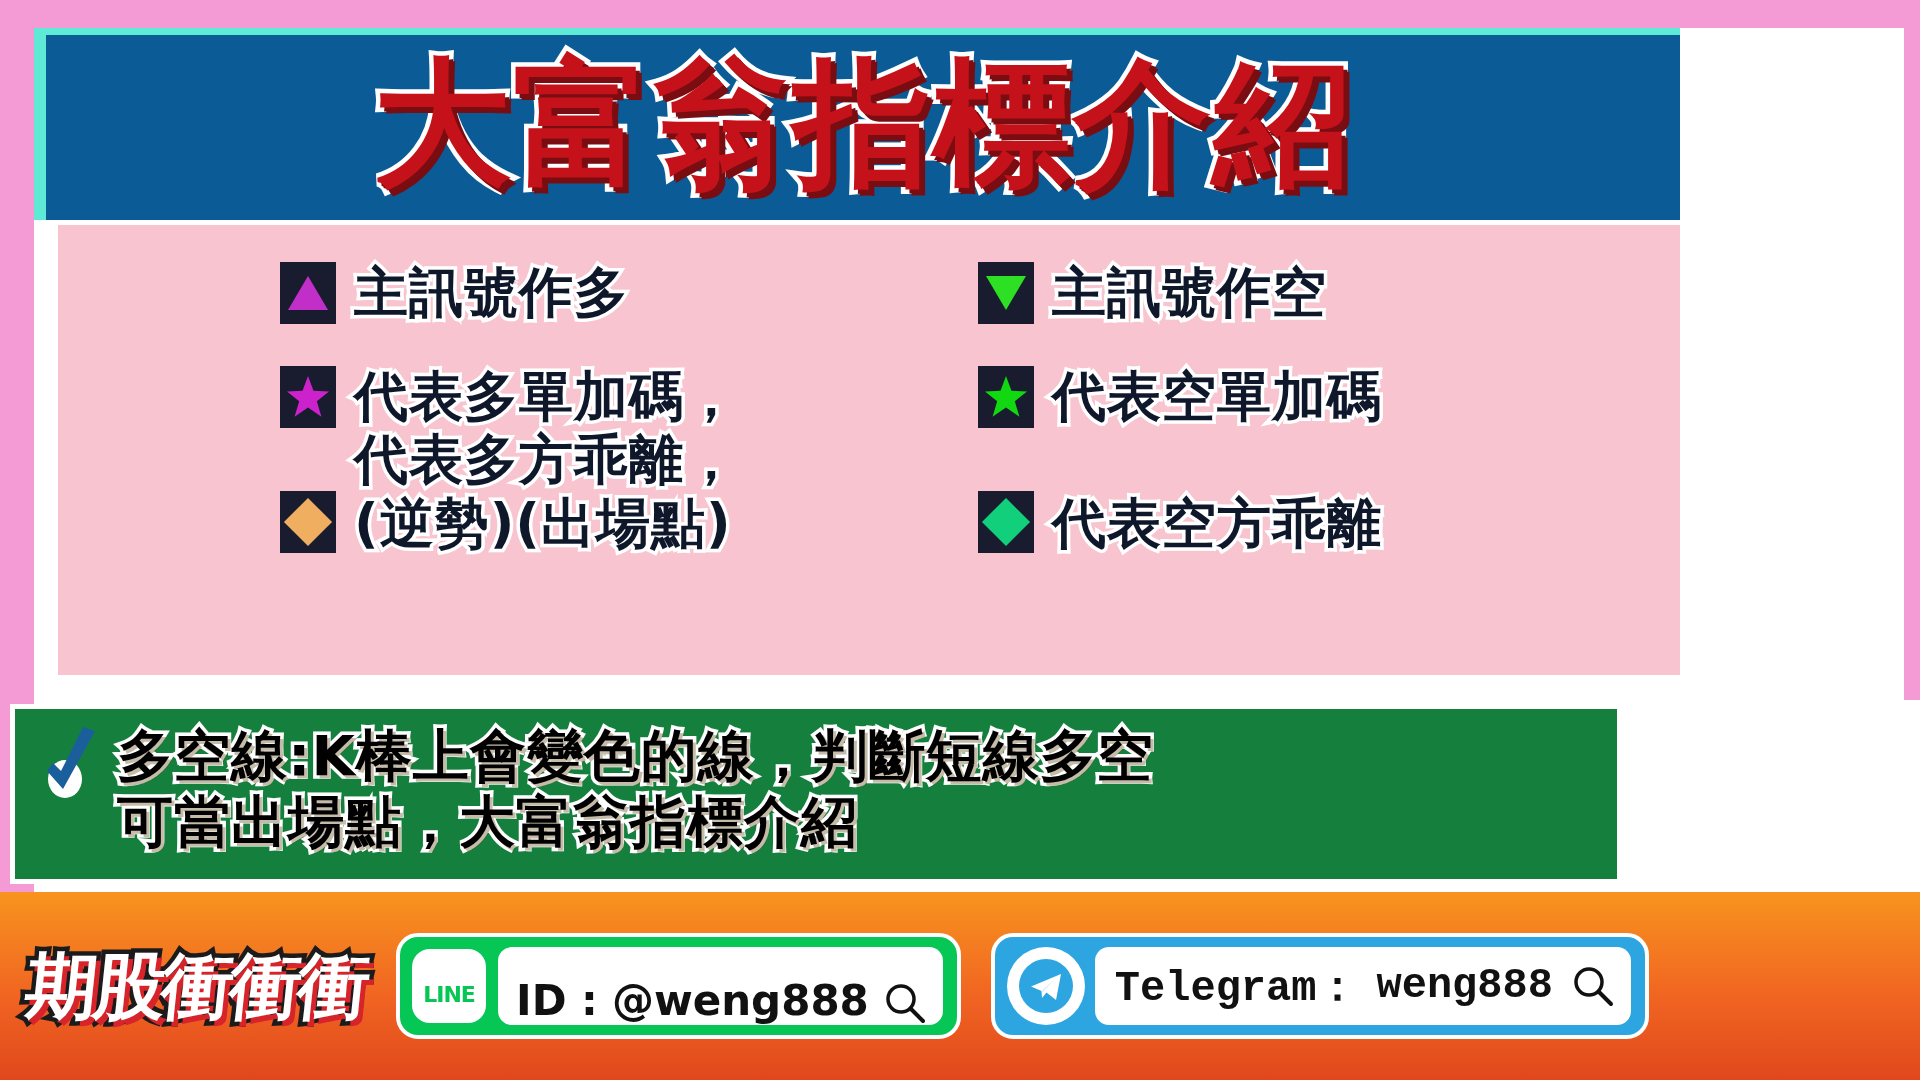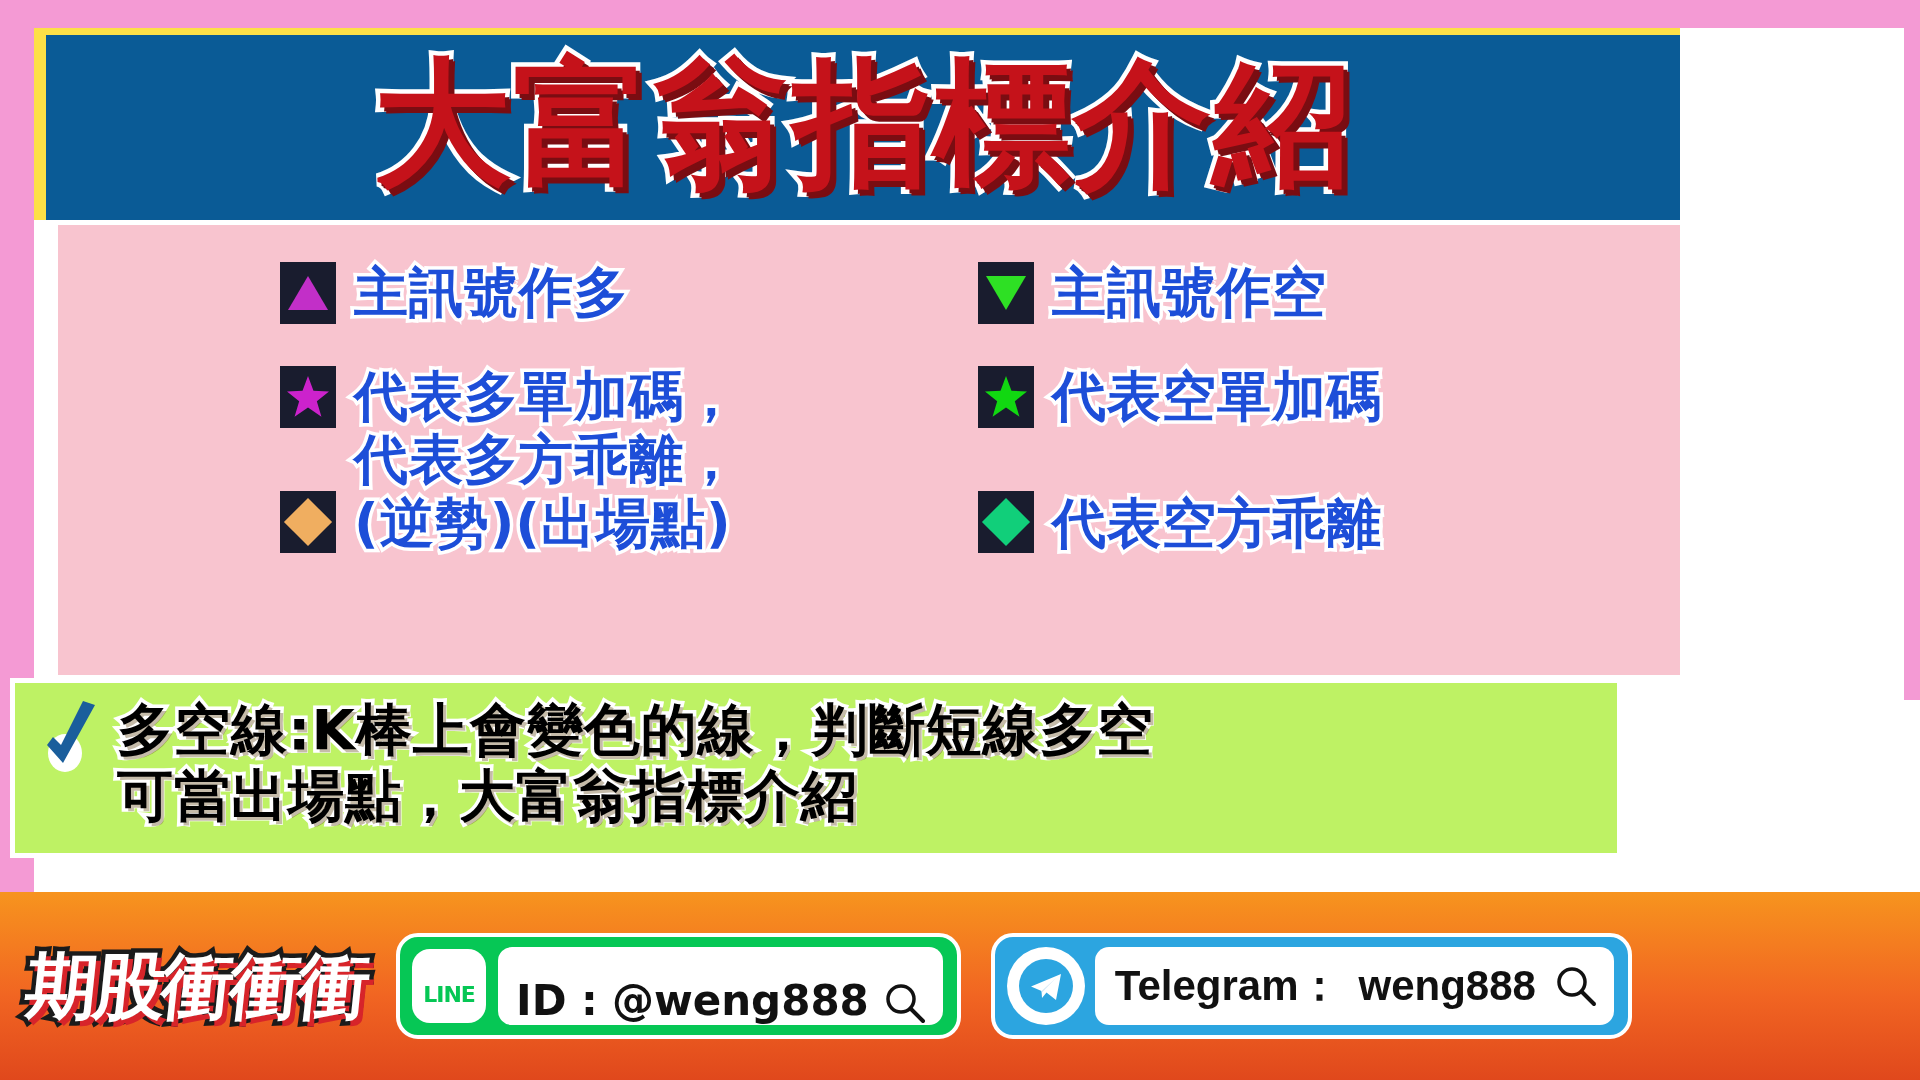--- a/index.html
+++ b/index.html
@@ -43,21 +43,21 @@
     z-index: 2;
   }
 
   
   .header-wrap {
     position: absolute;
     left: 34px;
     top: 28px;
     width: 1646px;
     height: 192px;
-    background: #fde047;
+    background: #5eead4;
     padding: 7px 0 0 12px;
     z-index: 3;
   }
   .header-banner {
     width: 100%;
     height: 185px;
     background: #0a5b96;
     display: flex;
     align-items: center;
     justify-content: center;
@@ -126,21 +126,21 @@
   }
   .icon-tile.sq { width: 56px; height: 62px; }
 
   .legend-text-block { display: flex; flex-direction: column; }
 
   .legend-text {
     font-family: "DejaVu Sans", "Liberation Sans", sans-serif;
     font-weight: bold;
     font-size: 54px;
     line-height: 1.05;
-    color: #1d4ed8;
+    color: #0f172a;
     -webkit-text-stroke: 7px #ffffff;
     paint-order: stroke fill;
     white-space: nowrap;
     letter-spacing: 1px;
   }
   .legend-text.sub { margin-top: 8px; }
 
   
   .tri-up {
     width: 0; height: 0;
@@ -164,24 +164,24 @@
     width: 34px; height: 34px;
     transform: rotate(45deg);
   }
   .diamond.orange { background: #f0ae60; }
   .diamond.green  { background: #11cf7a; }
 
   
   .note-box {
     position: absolute;
     left: 10px;
-    top: 678px;
+    top: 704px;
     width: 1612px;
     height: 180px;
-    background: #bef264;
+    background: #15803d;
     border: 5px solid #ffffff;
     z-index: 3;
     padding: 14px 0 0 24px;
   }
   .note-inner { display: flex; align-items: flex-start; gap: 14px; }
   .check-icon {
     flex: none;
     width: 64px;
     height: 72px;
     margin-top: 4px;
@@ -289,21 +289,21 @@
   .tg-field {
     background: #ffffff;
     border-radius: 14px;
     height: 78px;
     display: flex;
     align-items: center;
     gap: 18px;
     padding: 0 16px 0 20px;
   }
   .tg-field .txt {
-    font-family: Liberation Sans, sans-serif;
+    font-family: Liberation Mono, monospace;
     font-weight: bold;
     font-size: 42px;
     color: #111111;
     white-space: nowrap;
   }
   .magnifier { flex: none; }
 
   .white-gap {
     position: absolute;
     left: 34px;

